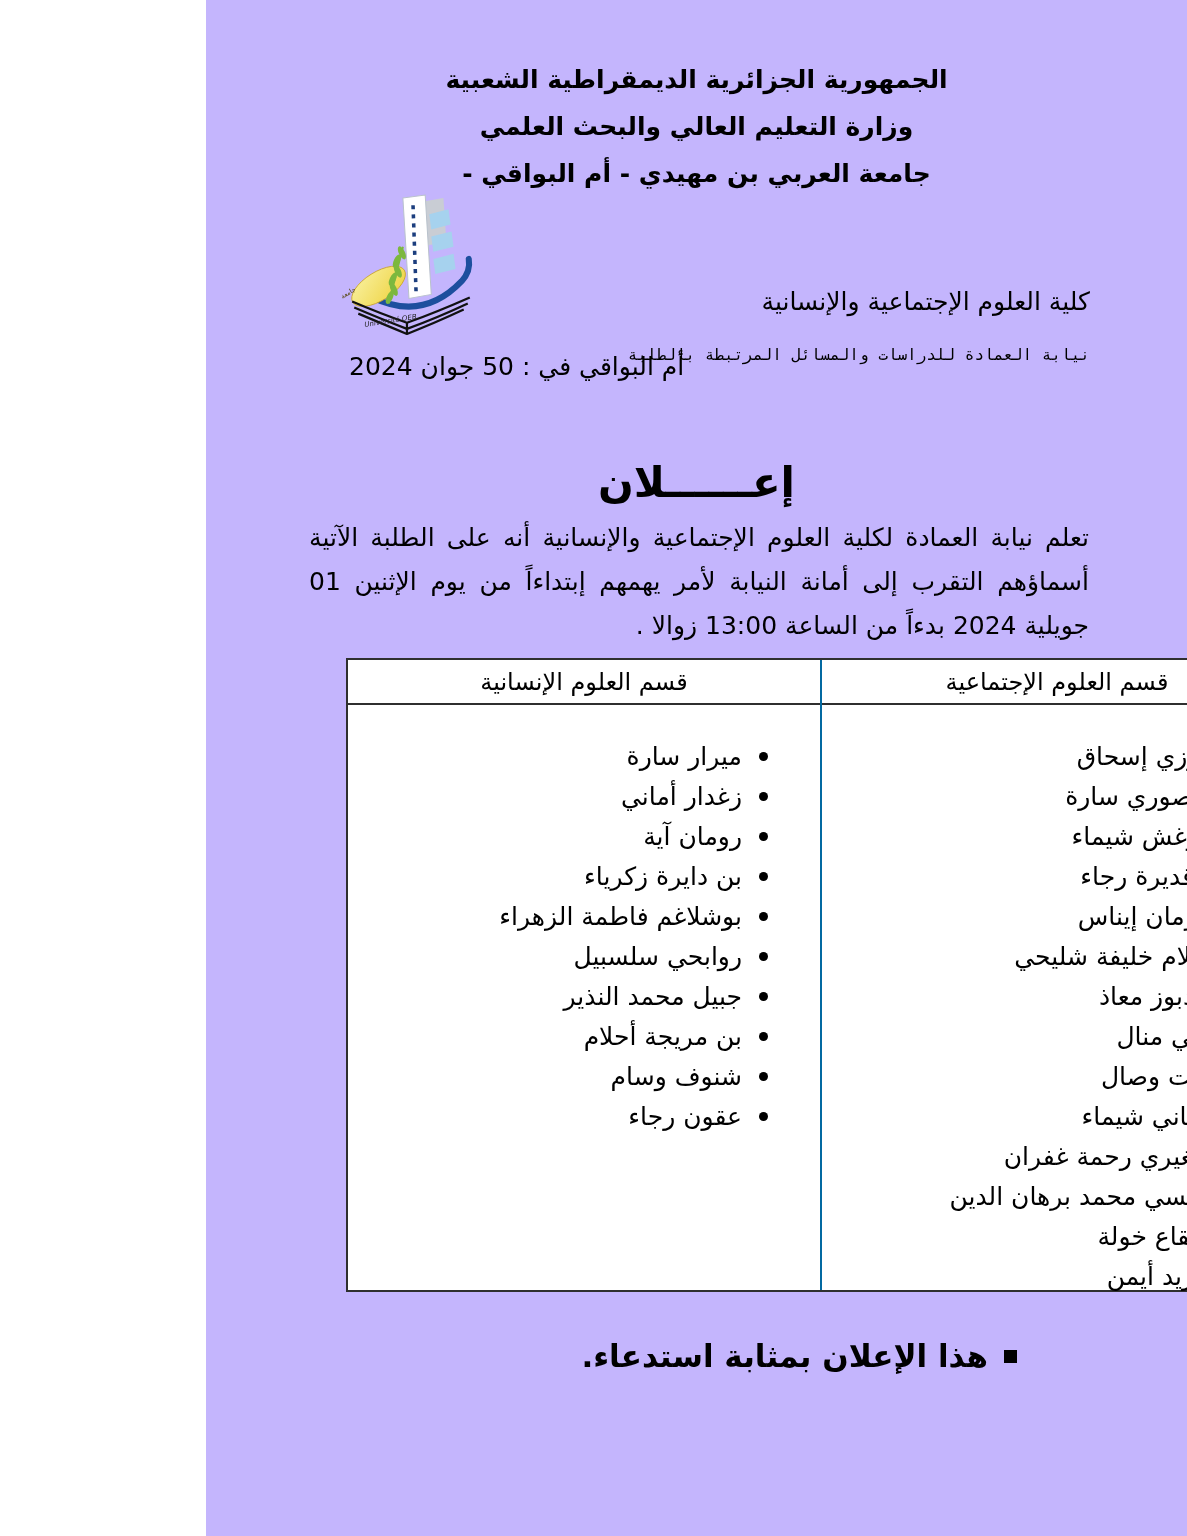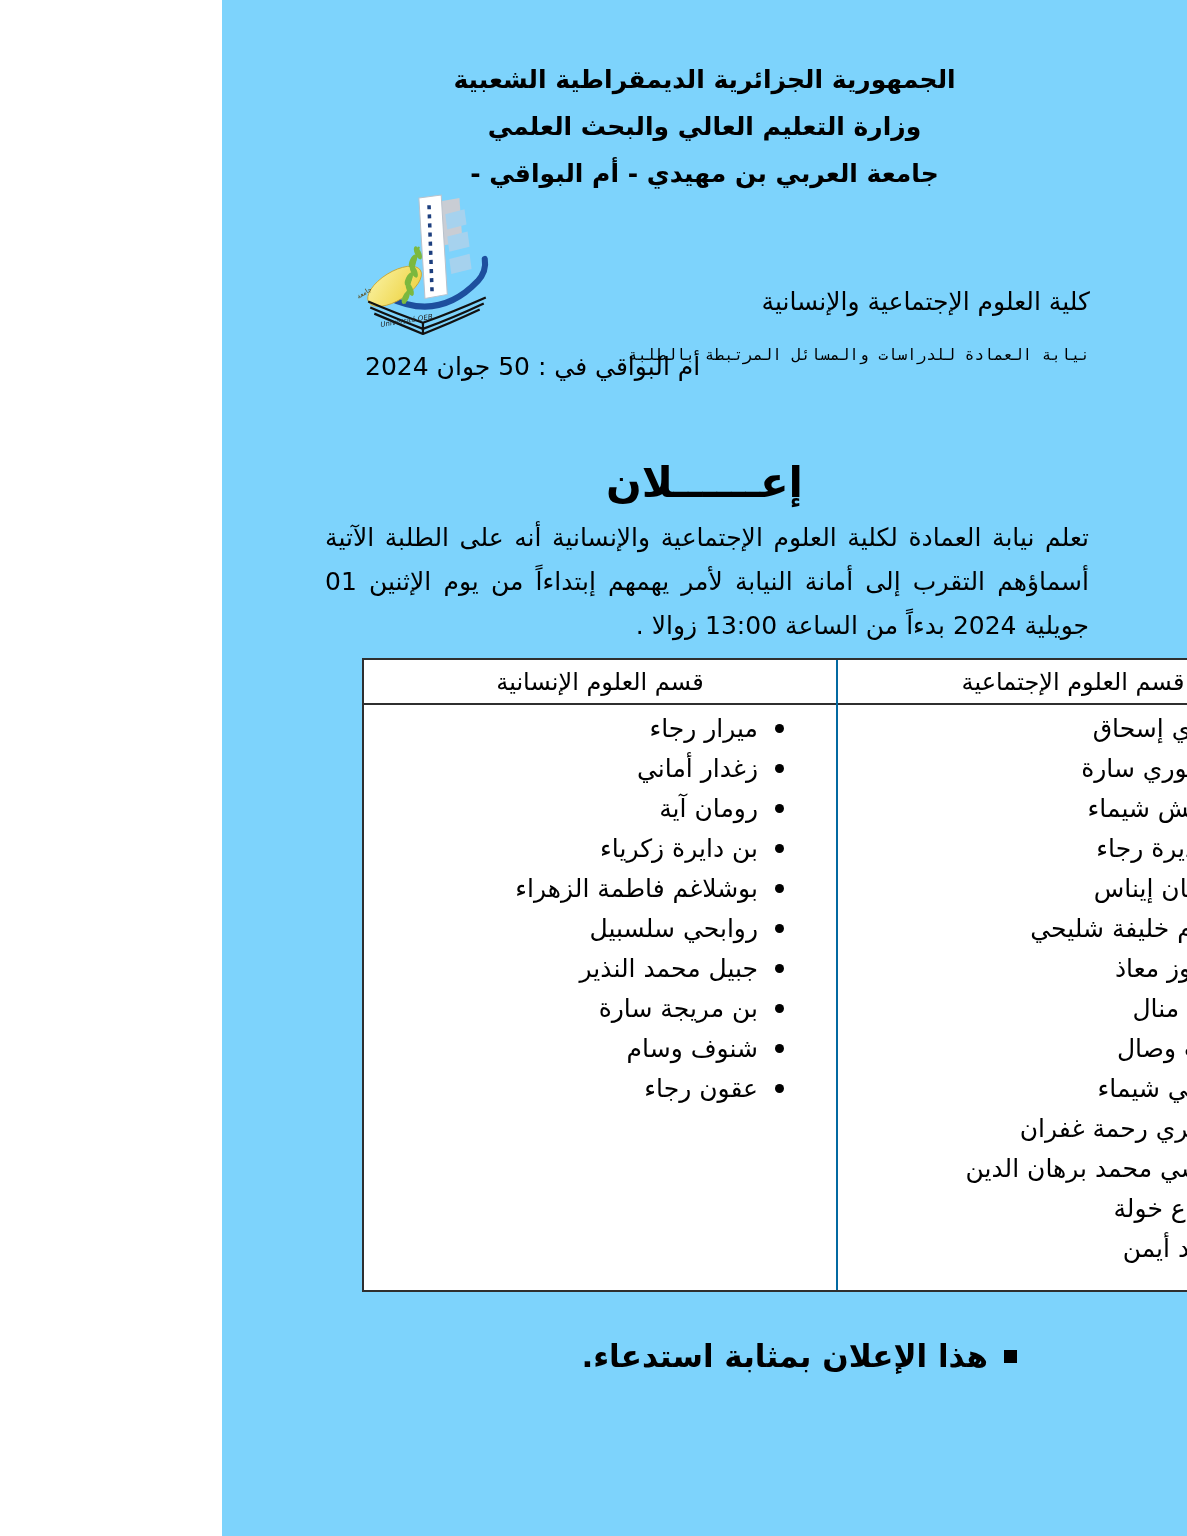--- a/index.html
+++ b/index.html
@@ -1,24 +1,25 @@
 <!DOCTYPE html>
 <html lang="ar" dir="rtl"><head>
 <meta charset="utf-8">
 <style>
   html,body{margin:0;padding:0;background:#ffffff;}
   .page{
     position:relative;
     width:965px;
     height:1536px;
-    background:#7dd3fc;
+    background:#c4b5fd;
     font-family:"DejaVu Sans", sans-serif;
     color:#000;
     direction:rtl;
     overflow:hidden;
+    padding-left:16px;
   }
   
   .gov-header{
     position:absolute; top:56px; left:0; right:0;
     text-align:center; font-weight:700; font-size:25px; line-height:47px;
   }
   
   .logo-wrap{ position:absolute; left:136px; top:190px; width:138px; height:150px; }
   .logo-wrap svg{ width:100%; height:100%; }
   
@@ -35,21 +36,21 @@
   .intro{
     position:absolute; top:516px; right:98px; left:103px; margin:0;
     font-size:25px; line-height:44px; text-align:justify; direction:rtl;
   }
   
   .announce-table{
     position:absolute; top:658px; left:140px; width:948px; height:634px;
     border:2px solid #2f2f2f; display:flex; direction:rtl; box-sizing:border-box;
     background:#fff;
   }
-  .table-col{ flex:1 1 50%; display:flex; flex-direction:column; box-sizing:border-box; }
+  .table-col{ flex:1 1 50%; display:flex; flex-direction:column; box-sizing:border-box;gap:28px; }
   .table-col:first-child{ border-left:2px solid #0369a1; }
   .col-header{
     height:43px; flex:0 0 43px; border-bottom:2px solid #2f2f2f;
     display:flex; align-items:center; justify-content:center;
     font-size:24px;
   }
   .student-list{ padding:3px 52px 0 8px; }
   .student-item{ height:40px; display:flex; align-items:center; gap:17px; }
   .bullet{ width:9px; height:9px; border-radius:50%; background:#000; flex:0 0 auto; }
   .student-name{ font-size:25px; white-space:nowrap; }
@@ -185,21 +186,21 @@
             <span class="bullet"></span>
             <span class="student-name">بوزيد أيمن</span>
           </div>
         </div>
     </div>
     <div class="table-col">
       <div class="col-header">قسم العلوم الإنسانية</div>
       <div class="student-list">
           <div class="student-item">
             <span class="bullet"></span>
-            <span class="student-name">ميرار رجاء</span>
+            <span class="student-name">ميرار سارة</span>
           </div>
           <div class="student-item">
             <span class="bullet"></span>
             <span class="student-name">زغدار أماني</span>
           </div>
           <div class="student-item">
             <span class="bullet"></span>
             <span class="student-name">رومان آية</span>
           </div>
           <div class="student-item">
@@ -213,21 +214,21 @@
           <div class="student-item">
             <span class="bullet"></span>
             <span class="student-name">روابحي سلسبيل</span>
           </div>
           <div class="student-item">
             <span class="bullet"></span>
             <span class="student-name">جبيل محمد النذير</span>
           </div>
           <div class="student-item">
             <span class="bullet"></span>
-            <span class="student-name">بن مريجة سارة</span>
+            <span class="student-name">بن مريجة أحلام</span>
           </div>
           <div class="student-item">
             <span class="bullet"></span>
             <span class="student-name">شنوف وسام</span>
           </div>
           <div class="student-item">
             <span class="bullet"></span>
             <span class="student-name">عقون رجاء</span>
           </div>
         </div>

